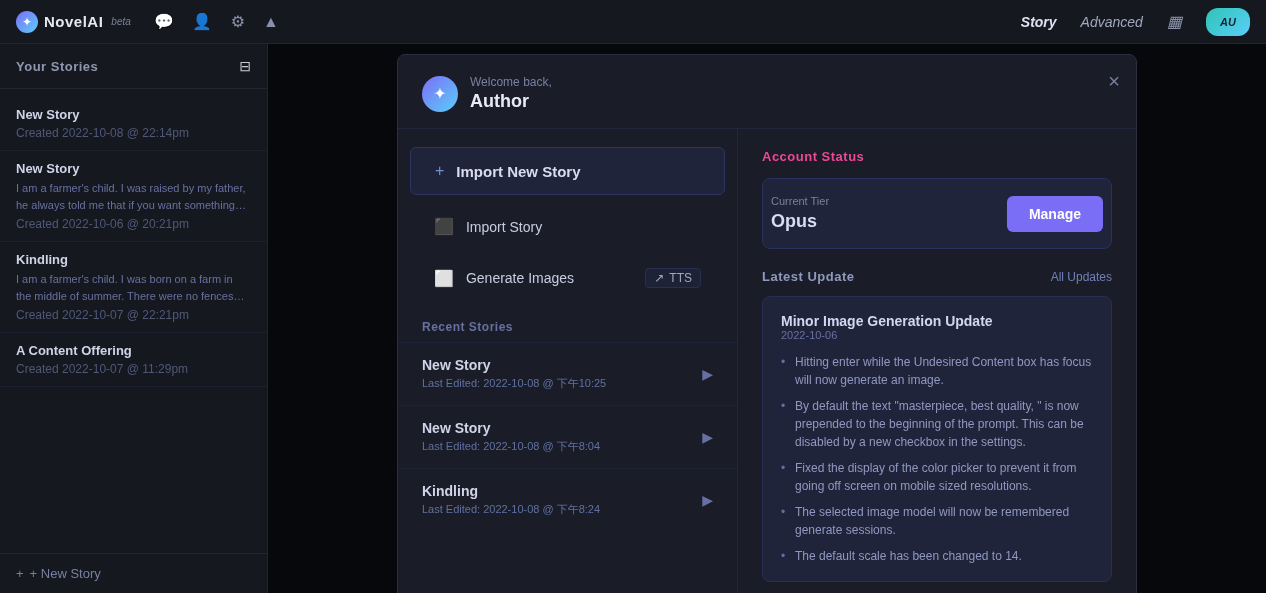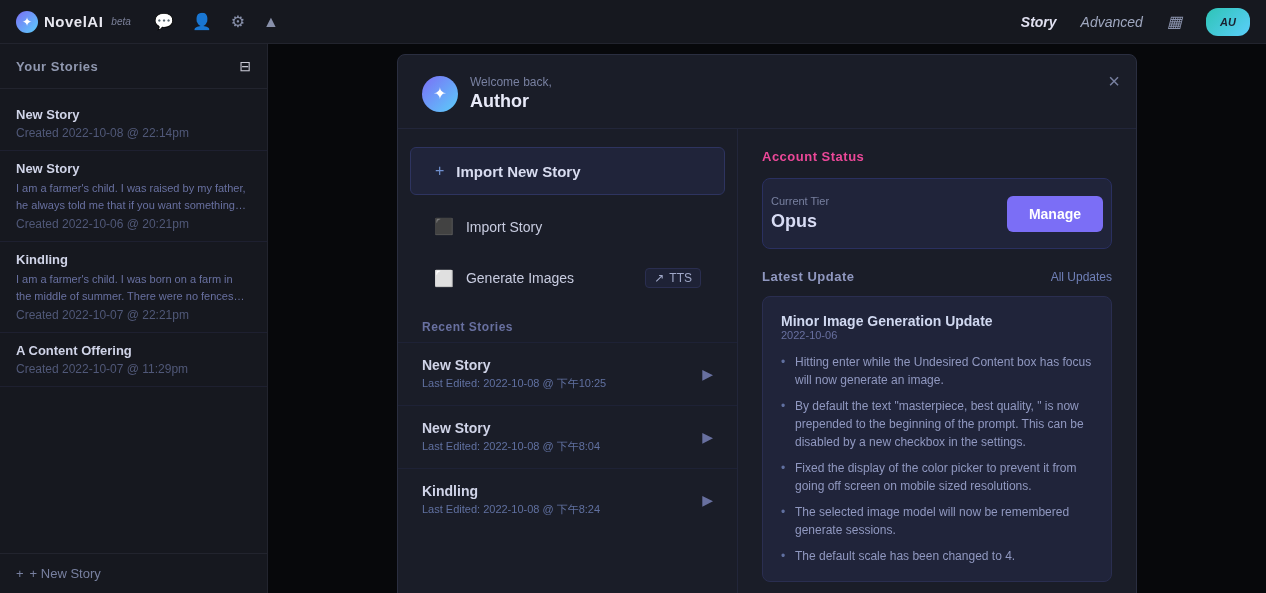--- a/index.html
+++ b/index.html
@@ -592,21 +592,21 @@
             </div>
 
             <div class="update-card">
               <div class="update-card-title">Minor Image Generation Update</div>
               <div class="update-card-date">2022-10-06</div>
               <ul class="update-card-list">
                 <li>Hitting enter while the Undesired Content box has focus will now generate an image.</li>
                 <li>By default the text "masterpiece, best quality, " is now prepended to the beginning of the prompt. This can be disabled by a new checkbox in the settings.</li>
                 <li>Fixed the display of the color picker to prevent it from going off screen on mobile sized resolutions.</li>
                 <li>The selected image model will now be remembered generate sessions.</li>
-                <li>The default scale has been changed to 4.</li>
+                <li>The default scale has been changed to 14.</li>
               </ul>
             </div>
 
           </div>
         </div>
       </div>
     </div>
 
   </div>
 </div>

